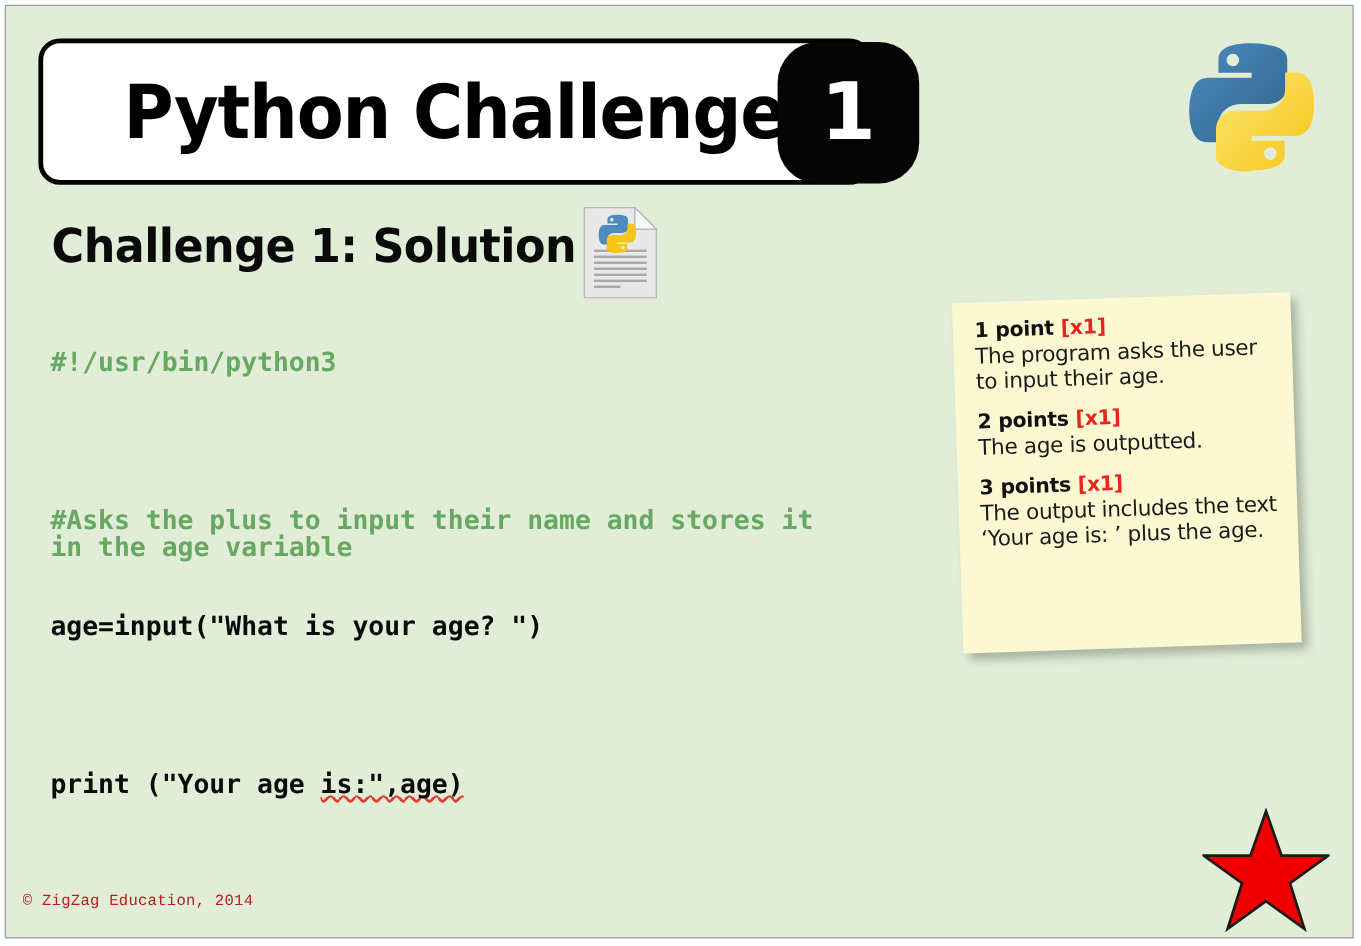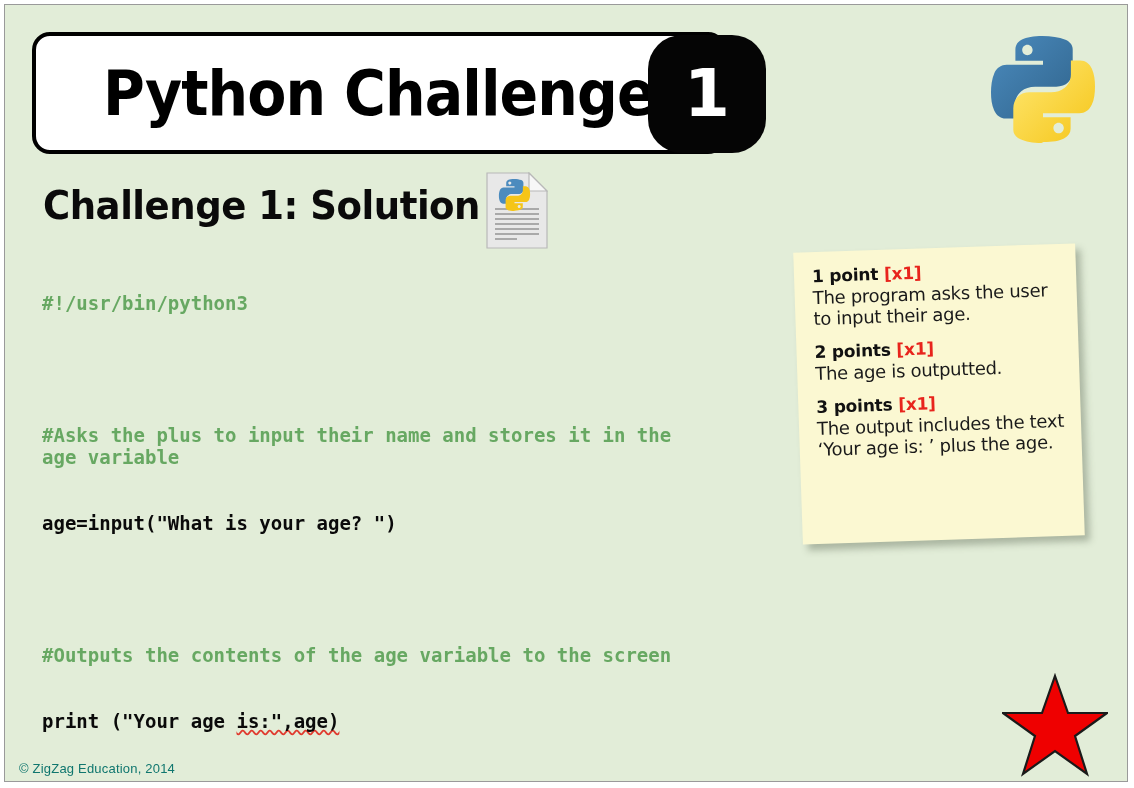--- a/index.html
+++ b/index.html
@@ -103,21 +103,21 @@
     height: 77px;
   }
 
   
   .code-block {
     position: absolute;
     left: 37px;
     top: 243px;
     width: 640px;
     font-family: "DejaVu Sans Mono", monospace;
-    font-size: 19px;
+    font-size: 22px;
     font-weight: bold;
     line-height: 22px;
     white-space: pre-wrap;
     color: #0a0a0a;
   }
   .code-line { display: block; }
   .code-comment { color: #67a862; }
   .code-blank { display: block; height: 22px; }
   .squiggle {
     text-decoration: underline wavy #e03b2f;
@@ -163,24 +163,24 @@
     left: 997px;
     top: 668px;
     width: 106px;
     height: 104px;
   }
 
   
   .footer {
     position: absolute;
     left: 14px;
-    top: 756px;
-    font-family: Liberation Sans, sans-serif;
+    top: 738px;
+    font-family: Liberation Mono, monospace;
     font-size: 13px;
-    color: #0f766e;
+    color: #b91c1c;
     letter-spacing: 0.2px;
   }
 </style>
 </head>
 <body>
 
 <div class="slide">
 
   <div class="title-box">
     <div class="title-text">Python Challenge</div>
@@ -228,21 +228,20 @@
       </g>
     </svg>
   </div>
 
   <div class="code-block">
     <span class="code-line code-comment">#!/usr/bin/python3</span>
     <span class="code-blank"></span>
     <span class="code-line code-comment">#Asks the plus to input their name and stores it in the age variable</span>
     <span class="code-line">age=input("What is your age? ")</span>
     <span class="code-blank"></span>
-    <span class="code-line code-comment">#Outputs the contents of the age variable to the screen</span>
     <span class="code-line"><span>print ("Your age </span><span class="squiggle">is:",age)</span></span>
   </div>
 
   <div class="sticky-note">
     <div class="note-group">
       <div class="note-heading"><span>1 point </span><span class="note-mult">[x1]</span></div>
       <div class="note-body">The program asks the user to input their age.</div>
     </div>
     <div class="note-group">
       <div class="note-heading"><span>2 points </span><span class="note-mult">[x1]</span></div>

